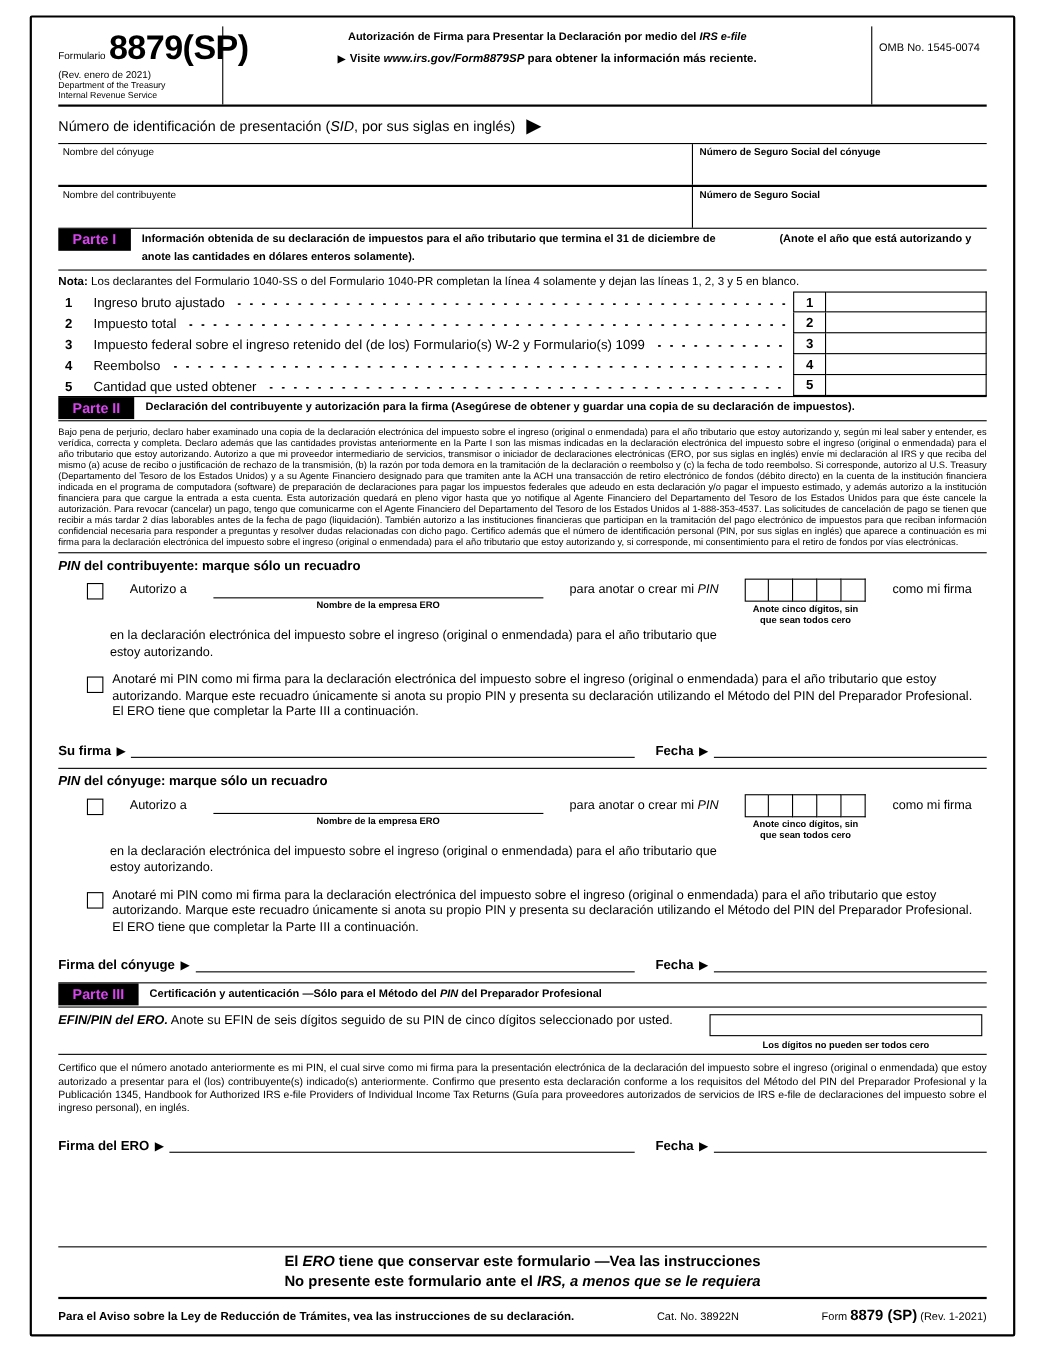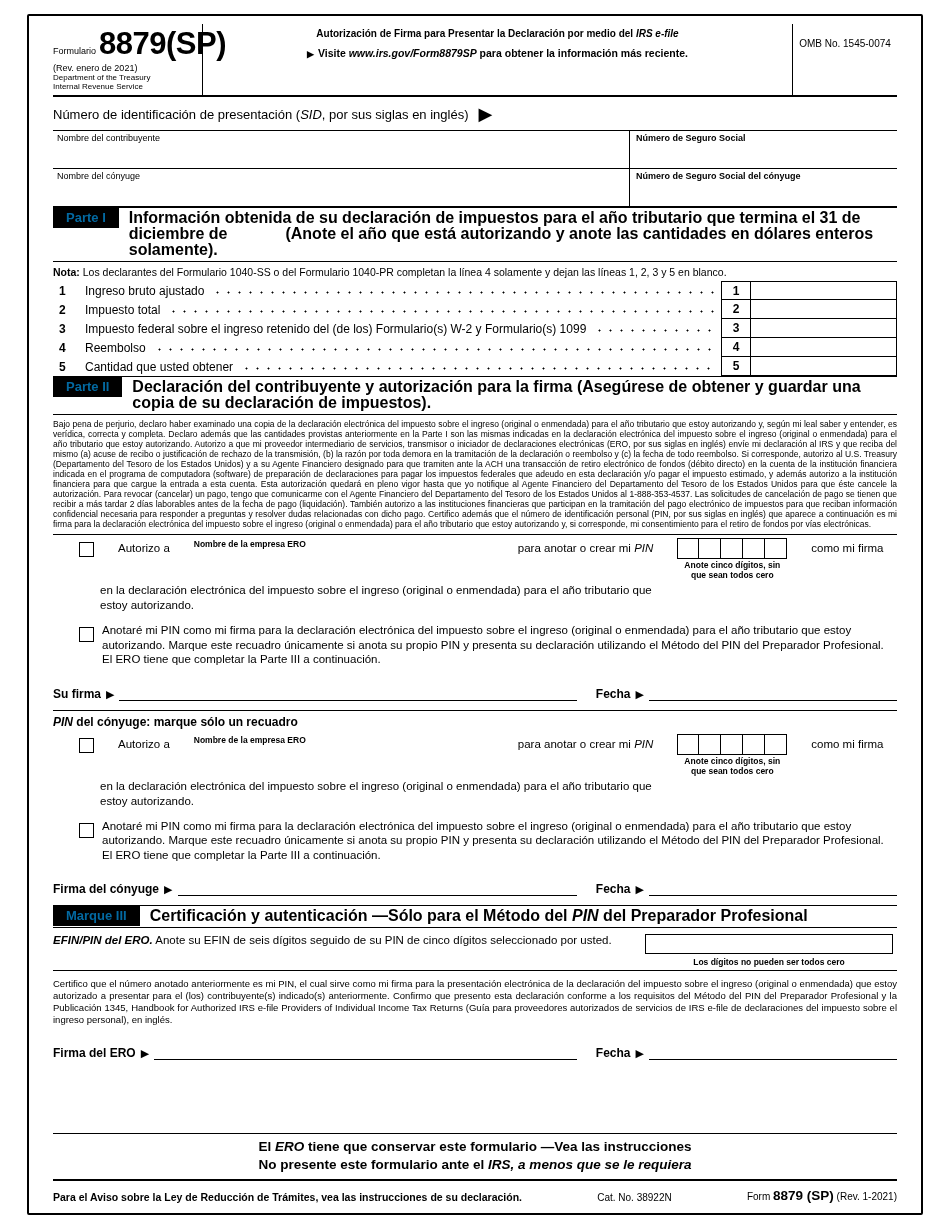--- a/index.html
+++ b/index.html
@@ -28,43 +28,43 @@
   .sid-field{flex:1;height:18px}
 
   
   .names-row{display:flex;border-bottom:1px solid #000;height:37px}
   .names-row.last{border-bottom:2px solid #000}
   .name-cell{flex:1;font-size:9px;padding:2px 4px}
   .ssn-cell{width:268px;border-left:1.5px solid #000;font-size:9px;font-weight:bold;padding:2px 6px;box-sizing:border-box}
 
   
   .part{display:flex;border-bottom:1.5px solid #000;align-items:flex-start}
-  .badge{background:#000;color:#0369a1;font-weight:bold;font-size:13px;padding:2px 13px 3px;margin-right:10px;white-space:nowrap}
-  .part-title{font-weight:bold;font-size:16px;line-height:16px;padding:2px 0 3px}
+  .badge{background:#000;color:#d946ef;font-weight:bold;font-size:13px;padding:2px 13px 3px;margin-right:10px;white-space:nowrap}
+  .part-title{font-weight:bold;font-size:10px;line-height:16px;padding:2px 0 3px}
   .year-blank{display:inline-block;width:58px}
 
   
   .note{font-size:10.5px;padding:4px 0 3px}
   .p1row{display:flex;align-items:stretch;height:19px;font-size:12px}
   .p1row .num{width:24px;padding-left:6px;font-weight:bold;display:flex;align-items:center;box-sizing:border-box}
   .p1row .lbltext{display:flex;align-items:center;white-space:nowrap;padding-left:8px}
   .p1row .dots{flex:1;margin:0 6px;background-image:radial-gradient(circle,#000 0.9px,transparent 1.1px);background-size:11px 3px;background-position:2px 60%;background-repeat:repeat-x}
   .p1row .nbox{width:30px;border-left:1.5px solid #000;border-right:1.5px solid #000;border-bottom:1px solid #000;font-weight:bold;display:flex;align-items:center;justify-content:center;box-sizing:border-box}
   .p1row .amt{width:146px;border-bottom:1px solid #000;border-right:1.5px solid #000;box-sizing:border-box}
   .p1row.first .nbox,.p1row.first .amt{border-top:1px solid #000}
   .p1wrap{border-bottom:0.5px solid #000}
 
   
   .decl{font-size:8.5px;line-height:10px;text-align:justify;padding:4px 0 5px;margin:0;border-bottom:1px solid #000}
 
   .pinhead{font-size:12px;font-weight:bold;padding:4px 0 2px}
   .authrow{display:flex;align-items:flex-start;gap:24px;padding:3px 0 0 26px;font-size:11.5px}
   .cb{width:13px;height:13px;border:1px solid #000;margin-top:4px;flex:none}
   .t{line-height:21px;white-space:nowrap}
-  .fillcol{width:300px;display:flex;flex-direction:row}
+  .fillcol{width:300px;display:flex;flex-direction:column}
   .fill-line{height:17px;border-bottom:1px solid #000}
   .cap{font-size:8.5px;font-weight:bold;text-align:center;line-height:10px;padding-top:1px}
   .pincol{display:flex;flex-direction:column;align-items:center}
   .pinboxes{display:flex}
   .pincell{width:22px;height:21px;border:1.5px solid #000;border-left:none;box-sizing:border-box}
   .pincell.firstcell{border-left:1.5px solid #000}
   .cont{font-size:11.5px;line-height:15px;max-width:560px;padding:3px 0 4px 47px}
   .cb2row{display:flex;gap:8px;padding:6px 0 2px 26px;font-size:11.5px}
   .cb2row p{margin:0;line-height:14.5px;max-width:820px}
   .sigrow{display:flex;align-items:flex-end;gap:5px;font-size:12px;font-weight:bold;padding:15px 0 9px}
@@ -115,27 +115,27 @@
     <div class="hdr-right">OMB No. 1545-0074</div>
   </div>
 
   <div class="sid">
     <span><span>Número de identificación de presentación (</span><i>SID</i><span>, por sus siglas en inglés)</span></span>
     <span class="sid-arrow">▶</span>
     <span class="sid-field"></span>
   </div>
 
   <div>
+    <div class="names-row last">
+      <div class="name-cell"><span>Nombre del cónyuge</span></div>
+      <div class="ssn-cell"><span>Número de Seguro Social del cónyuge</span></div>
+    </div>
     <div class="names-row">
       <div class="name-cell"><span>Nombre del contribuyente</span></div>
       <div class="ssn-cell"><span>Número de Seguro Social</span></div>
-    </div>
-    <div class="names-row last">
-      <div class="name-cell"><span>Nombre del cónyuge</span></div>
-      <div class="ssn-cell"><span>Número de Seguro Social del cónyuge</span></div>
     </div>
   </div>
 
   <div class="part">
     <span class="badge">Parte I</span>
     <div class="part-title"><span>Información obtenida de su declaración de impuestos para el año tributario que termina el 31 de diciembre de</span><span class="year-blank"></span><span>(Anote el año que está autorizando y anote las cantidades en dólares enteros solamente).</span></div>
   </div>
   <div class="note"><b>Nota:</b><span> Los declarantes del Formulario 1040-SS o del Formulario 1040-PR completan la línea 4 solamente y dejan las líneas 1, 2, 3 y 5 en blanco.</span></div>
 
   <div class="p1wrap">
@@ -176,20 +176,21 @@
     </div>
   </div>
 
   <div class="part">
     <span class="badge">Parte II</span>
     <div class="part-title">Declaración del contribuyente y autorización para la firma (Asegúrese de obtener y guardar una copia de su declaración de impuestos).</div>
   </div>
   <p class="decl">Bajo pena de perjurio, declaro haber examinado una copia de la declaración electrónica del impuesto sobre el ingreso (original o enmendada) para el año tributario que estoy autorizando y, según mi leal saber y entender, es verídica, correcta y completa. Declaro además que las cantidades provistas anteriormente en la Parte I son las mismas indicadas en la declaración electrónica del impuesto sobre el ingreso (original o enmendada) para el año tributario que estoy autorizando. Autorizo a que mi proveedor intermediario de servicios, transmisor o iniciador de declaraciones electrónicas (ERO, por sus siglas en inglés) envíe mi declaración al IRS y que reciba del mismo (a) acuse de recibo o justificación de rechazo de la transmisión, (b) la razón por toda demora en la tramitación de la declaración o reembolso y (c) la fecha de todo reembolso. Si corresponde, autorizo al U.S. Treasury (Departamento del Tesoro de los Estados Unidos) y a su Agente Financiero designado para que tramiten ante la ACH una transacción de retiro electrónico de fondos (débito directo) en la cuenta de la institución financiera indicada en el programa de computadora (software) de preparación de declaraciones para pagar los impuestos federales que adeudo en esta declaración y/o pagar el impuesto estimado, y además autorizo a la institución financiera para que cargue la entrada a esta cuenta. Esta autorización quedará en pleno vigor hasta que yo notifique al Agente Financiero del Departamento del Tesoro de los Estados Unidos para que éste cancele la autorización. Para revocar (cancelar) un pago, tengo que comunicarme con el Agente Financiero del Departamento del Tesoro de los Estados Unidos al 1-888-353-4537. Las solicitudes de cancelación de pago se tienen que recibir a más tardar 2 días laborables antes de la fecha de pago (liquidación). También autorizo a las instituciones financieras que participan en la tramitación del pago electrónico de impuestos para que reciban información confidencial necesaria para responder a preguntas y resolver dudas relacionadas con dicho pago. Certifico además que el número de identificación personal (PIN, por sus siglas en inglés) que aparece a continuación es mi firma para la declaración electrónica del impuesto sobre el ingreso (original o enmendada) para el año tributario que estoy autorizando y, si corresponde, mi consentimiento para el retiro de fondos por vías electrónicas.</p>
 
   <div class="pin-section">
+    <div class="pinhead"><i>PIN</i><span> del contribuyente: marque sólo un recuadro</span></div>
     <div class="authrow">
       <div class="cb"></div>
       <span class="t">Autorizo a</span>
       <div class="fillcol">
         <div class="fill-line"></div>
         <div class="cap">Nombre de la empresa ERO</div>
       </div>
       <span class="t"><span>para anotar o crear mi </span><i>PIN</i></span>
       <div class="pincol">
         <div class="pinboxes">
@@ -250,21 +251,21 @@
         <span class="sarrow">▶</span>
       <span class="line l1"></span>
       <span>Fecha</span>
         <span class="sarrow">▶</span>
       <span class="line l2"></span>
     </div>
   </div>
 
 
   <div class="part">
-    <span class="badge">Marque III</span>
+    <span class="badge">Parte III</span>
     <div class="part-title"><span>Certificación y autenticación —Sólo para el Método del </span><i>PIN</i><span> del Preparador Profesional</span></div>
   </div>
 
   <div class="efinrow">
     <div class="efintext"><b><i>EFIN/PIN del ERO.</i></b><span> Anote su EFIN de seis dígitos seguido de su PIN de cinco dígitos seleccionado por usted.</span></div>
     <div class="efincol">
       <div class="efinbox"></div>
       <div class="cap">Los dígitos no pueden ser todos cero</div>
     </div>
   </div>

